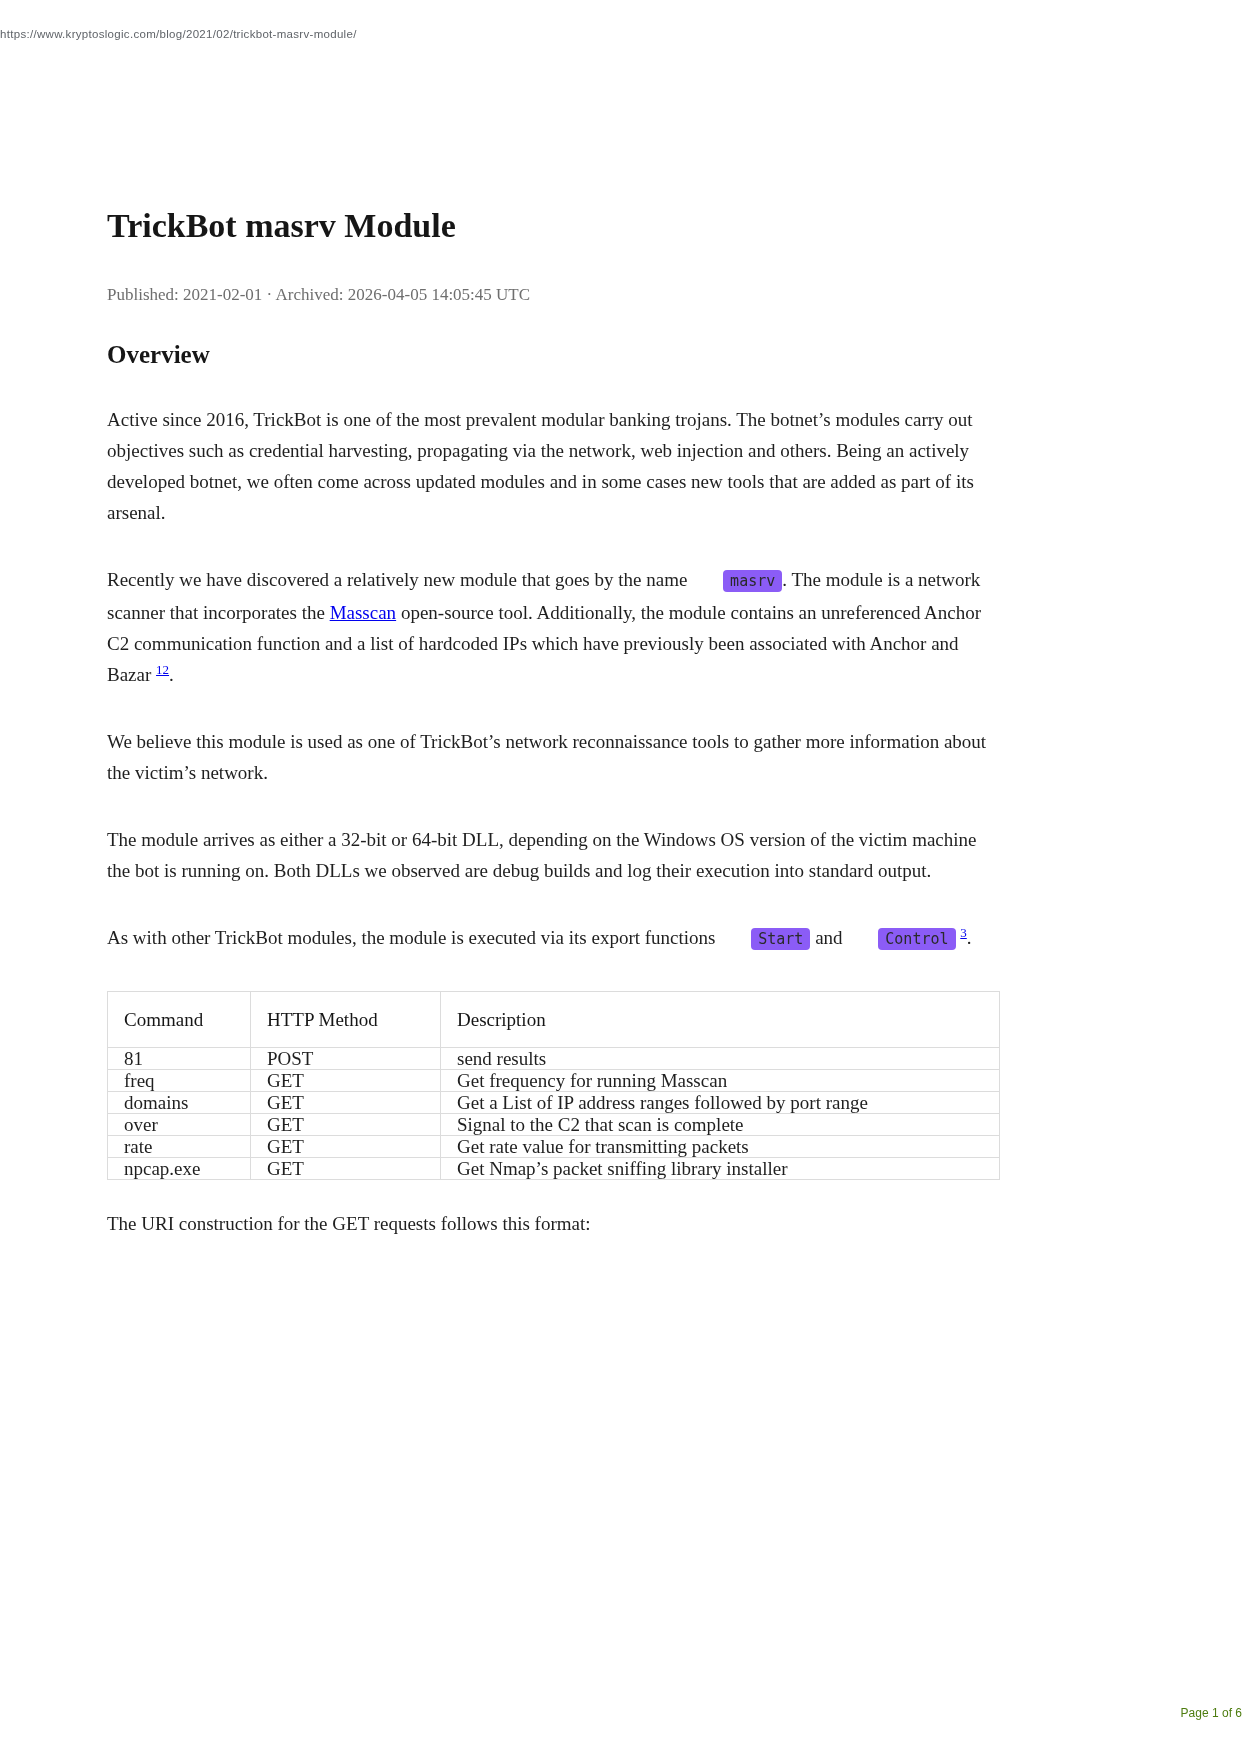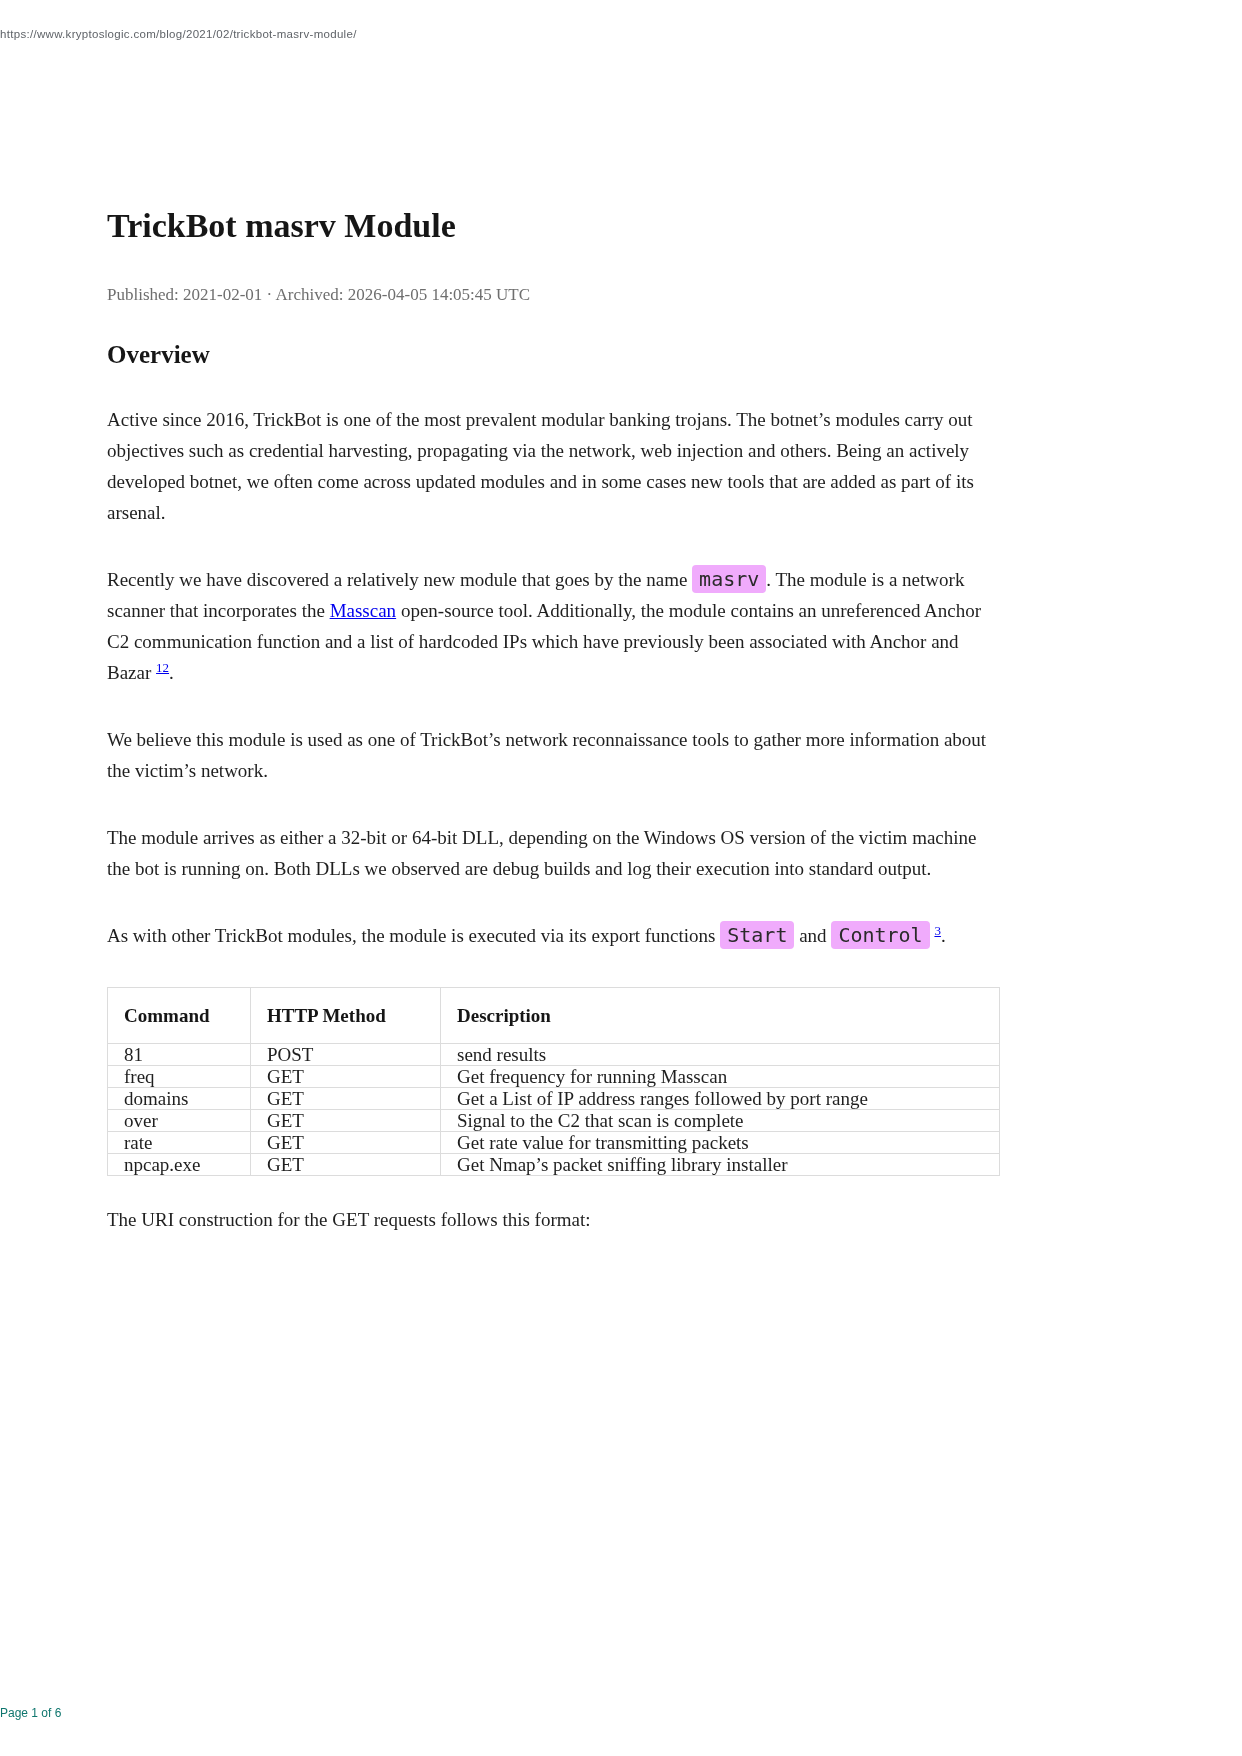--- a/index.html
+++ b/index.html
@@ -50,26 +50,27 @@
   }
   h2.commands { margin-top: 28px; }
   p.body-text {
     font-size: 19px;
     line-height: 31px;
     margin: 0 0 36px 0;
     color: #1f1f1f;
   }
   code.inline {
     font-family: "DejaVu Sans Mono", monospace;
-    font-size: 20px;
-    background: #f0abfc;
+    font-size: 15px;
+    background: #8b5cf6;
     color: #2a2a2a;
     padding: 2px 7px;
     border-radius: 4px;
     white-space: nowrap;
+    margin-left: 31px;
   }
   a.link, sup.fn a {
     color: #0101ee;
     text-decoration: underline;
     cursor: pointer;
   }
   sup.fn {
     font-size: 13px;
     line-height: 0;
   }
@@ -80,32 +81,32 @@
   }
   table.commands-table th,
   table.commands-table td {
     border: 1px solid #dcdcdc;
     text-align: left;
     vertical-align: middle;
     font-size: 19px;
     line-height: 21px;
     padding: 0 16px;
   }
-  table.commands-table th { font-weight: 700; color: #161616; padding: 17px 16px; }
+  table.commands-table th { font-weight: 400; color: #161616; padding: 17px 16px; }
   col.c1 { width: 143px; }
   col.c2 { width: 190px; }
   .page-footer {
     position: absolute;
     top: 1706px;
     left: 0;
     width: 100%;
-    text-align: left;
+    text-align: right;
     font-family: "Liberation Sans", sans-serif;
     font-size: 12px;
-    color: #0f766e;
+    color: #4d7c0f;
   }
 </style>
 </head>
 <body>
 
 <div class="url-header">https://www.kryptoslogic.com/blog/2021/02/trickbot-masrv-module/</div>
 
 <div class="content">
 
   <h1 class="title">TrickBot masrv Module</h1>

